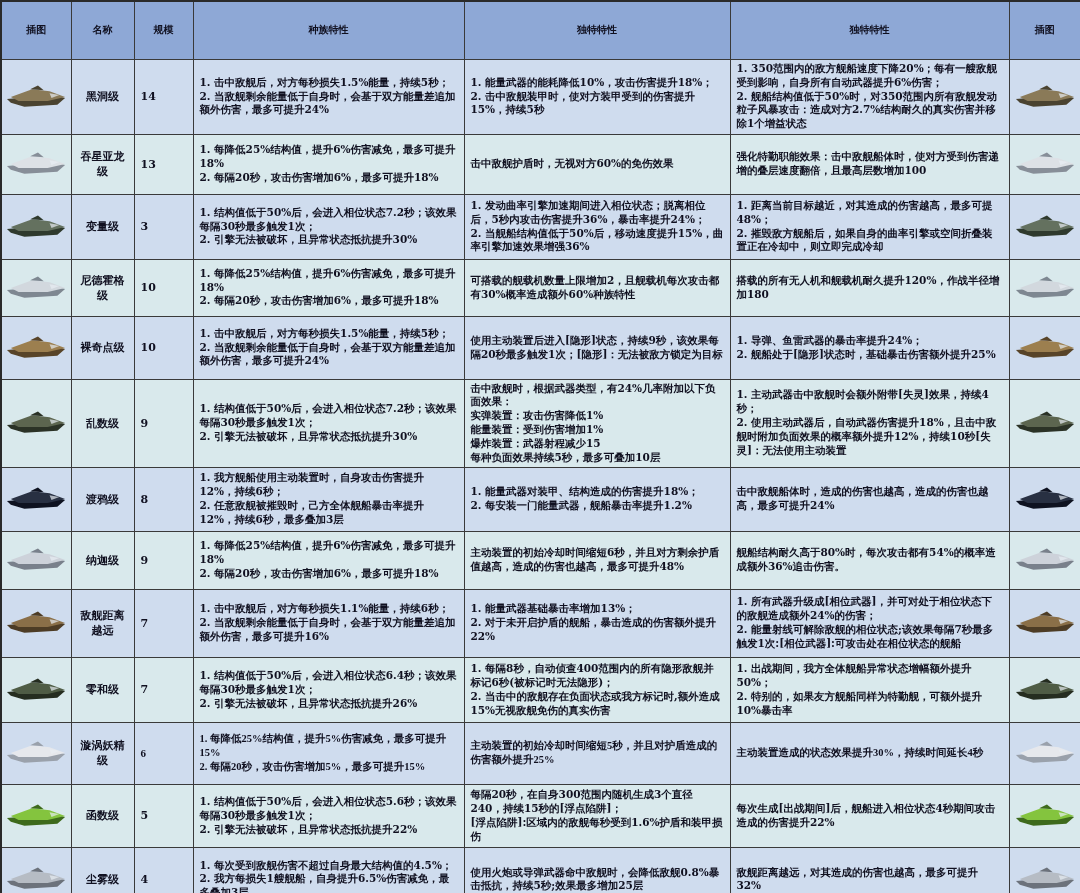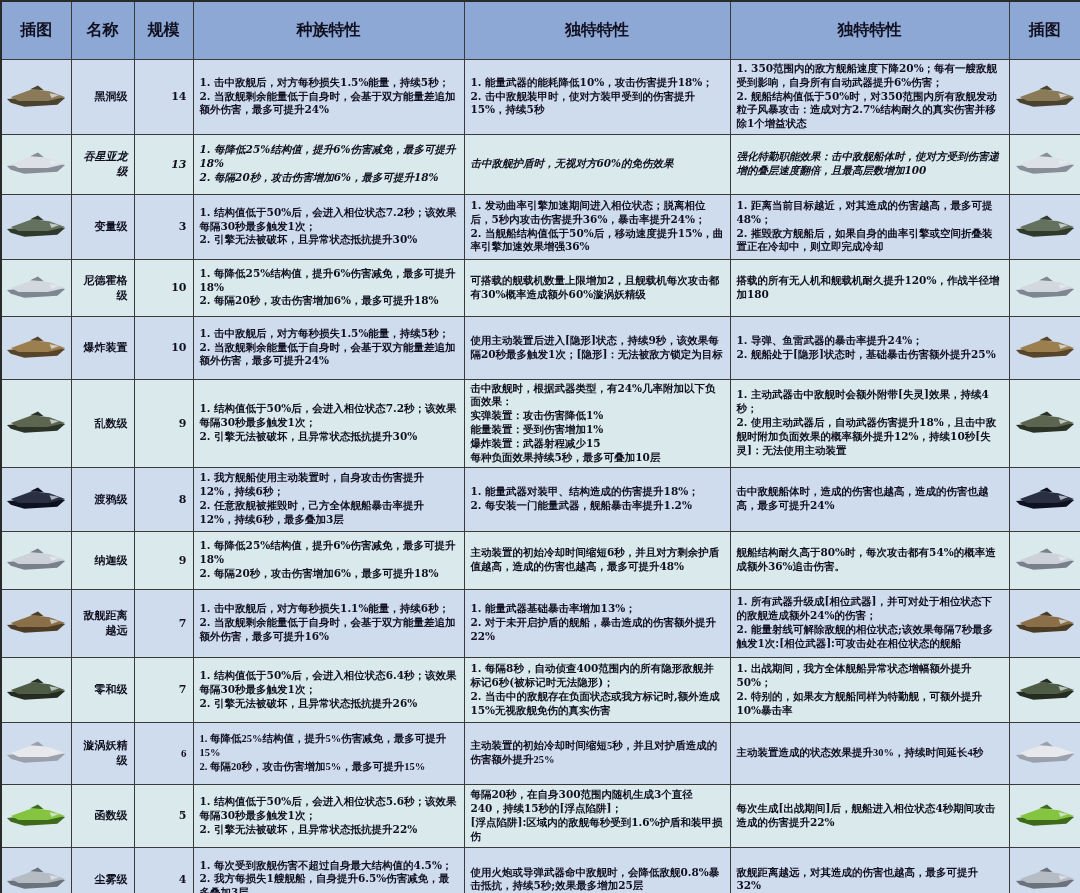--- a/index.html
+++ b/index.html
@@ -1,31 +1,31 @@
 <!DOCTYPE html>
 <html><head>
 <meta charset="utf-8">
 <style>
   html,body{margin:0;padding:0;background:#fff;}
   #sheet{width:1080px;height:893px;overflow:hidden;font-family:"DejaVu Serif","Liberation Serif",serif;color:#101020;}
   table{border-collapse:collapse;table-layout:fixed;width:1080px;}
   td,th{border:1px solid #3a3a3a;padding:2px 6px;overflow:hidden;vertical-align:middle;}
   table{border:2px solid #2a2a2a;}
-  th{font-size:16px;font-weight:bold;text-align:center;}
+  th{font-size:10px;font-weight:bold;text-align:center;}
   thead tr{height:58px;}
-  .c-name{font-size:11px;font-weight:bold;text-align:right;}
-  .c-scale{font-size:11px;font-weight:bold;text-align:right;}
+  .c-name{font-size:11px;font-weight:bold;text-align:center;}
+  .c-scale{font-size:11px;font-weight:bold;text-align:left;}
   .c-trait{font-size:10.5px;font-weight:bold;line-height:1.32;white-space:pre-line;text-align:left;}
   .c-img{text-align:center;padding:0 2px;}
   .c-img svg{display:block;margin:0 auto;}
   tbody tr:nth-child(odd) td{background:var(--row1);}
   tbody tr:nth-child(even) td{background:var(--row2);}
   thead th{background:var(--hdr);}
   tbody tr:nth-child(1){height:75px;}
-  tbody tr:nth-child(2){height:60px;font-style:italic;}
+  tbody tr:nth-child(2){height:60px;}
   tbody tr:nth-child(3){height:65px;}
   tbody tr:nth-child(4){height:57px;}
   tbody tr:nth-child(5){height:63px;}
   tbody tr:nth-child(6){height:70px;}
   tbody tr:nth-child(7){height:64px;}
   tbody tr:nth-child(8){height:58px;}
   tbody tr:nth-child(9){height:68px;}
   tbody tr:nth-child(10){height:65px;}
   tbody tr:nth-child(11){height:62px;font-family:Liberation Serif, serif;}
   tbody tr:nth-child(12){height:63px;}
@@ -142,42 +142,42 @@
         <polygon class="p-shade" points="2,16 50,12 62,15 54,22 20,24 6,20" fill="#7e8791"></polygon>
         <polygon class="p-body" points="6,14 28,6 46,8 62,14 44,18 14,18" fill="#d2d8de"></polygon>
         <polygon class="p-shade p-fin" points="26,6 34,2 40,7" fill="#7e8791"></polygon>
         <polygon class="p-glass" points="46,10 56,12 48,15" fill="#e8eef4" opacity="0.7"></polygon>
       </svg>
     </td>
     <td class="c-name">尼德霍格级</td>
     <td class="c-scale">10</td>
     <td class="c-trait">1. 每降低25%结构值，提升6%伤害减免，最多可提升18%
 2. 每隔20秒，攻击伤害增加6%，最多可提升18%</td>
-    <td class="c-trait">可搭载的舰载机数量上限增加2，且舰载机每次攻击都有30%概率造成额外60%漩涡妖精级</td>
+    <td class="c-trait">可搭载的舰载机数量上限增加2，且舰载机每次攻击都有30%概率造成额外60%种族特性</td>
     <td class="c-trait">搭载的所有无人机和舰载机耐久提升120%，作战半径增加180</td>
     <td class="c-img">
       <svg width="62" height="28" viewBox="0 0 64 28">
         <polygon class="p-shade" points="2,16 50,12 62,15 54,22 20,24 6,20" fill="#7e8791"></polygon>
         <polygon class="p-body" points="6,14 28,6 46,8 62,14 44,18 14,18" fill="#d2d8de"></polygon>
         <polygon class="p-shade p-fin" points="26,6 34,2 40,7" fill="#7e8791"></polygon>
         <polygon class="p-glass" points="46,10 56,12 48,15" fill="#e8eef4" opacity="0.7"></polygon>
       </svg>
     </td>
   </tr>
 
   <tr>
     <td class="c-img">
       <svg width="62" height="28" viewBox="0 0 64 28">
         <polygon class="p-shade" points="2,16 50,12 62,15 54,22 20,24 6,20" fill="#584428"></polygon>
         <polygon class="p-body" points="6,14 28,6 46,8 62,14 44,18 14,18" fill="#9c7f4f"></polygon>
         <polygon class="p-shade p-fin" points="26,6 34,2 40,7" fill="#584428"></polygon>
         <polygon class="p-glass" points="46,10 56,12 48,15" fill="#e8eef4" opacity="0.7"></polygon>
       </svg>
     </td>
-    <td class="c-name">爆炸装置</td>
+    <td class="c-name">裸奇点级</td>
     <td class="c-scale">10</td>
     <td class="c-trait">1. 击中敌舰后，对方每秒损失1.5%能量，持续5秒；
 2. 当敌舰剩余能量低于自身时，会基于双方能量差追加额外伤害，最多可提升24%</td>
     <td class="c-trait">使用主动装置后进入[隐形]状态，持续9秒，该效果每隔20秒最多触发1次；[隐形]：无法被敌方锁定为目标</td>
     <td class="c-trait">1. 导弹、鱼雷武器的暴击率提升24%；
 2. 舰船处于[隐形]状态时，基础暴击伤害额外提升25%</td>
     <td class="c-img">
       <svg width="62" height="28" viewBox="0 0 64 28">
         <polygon class="p-shade" points="2,16 50,12 62,15 54,22 20,24 6,20" fill="#584428"></polygon>
         <polygon class="p-body" points="6,14 28,6 46,8 62,14 44,18 14,18" fill="#9c7f4f"></polygon>

